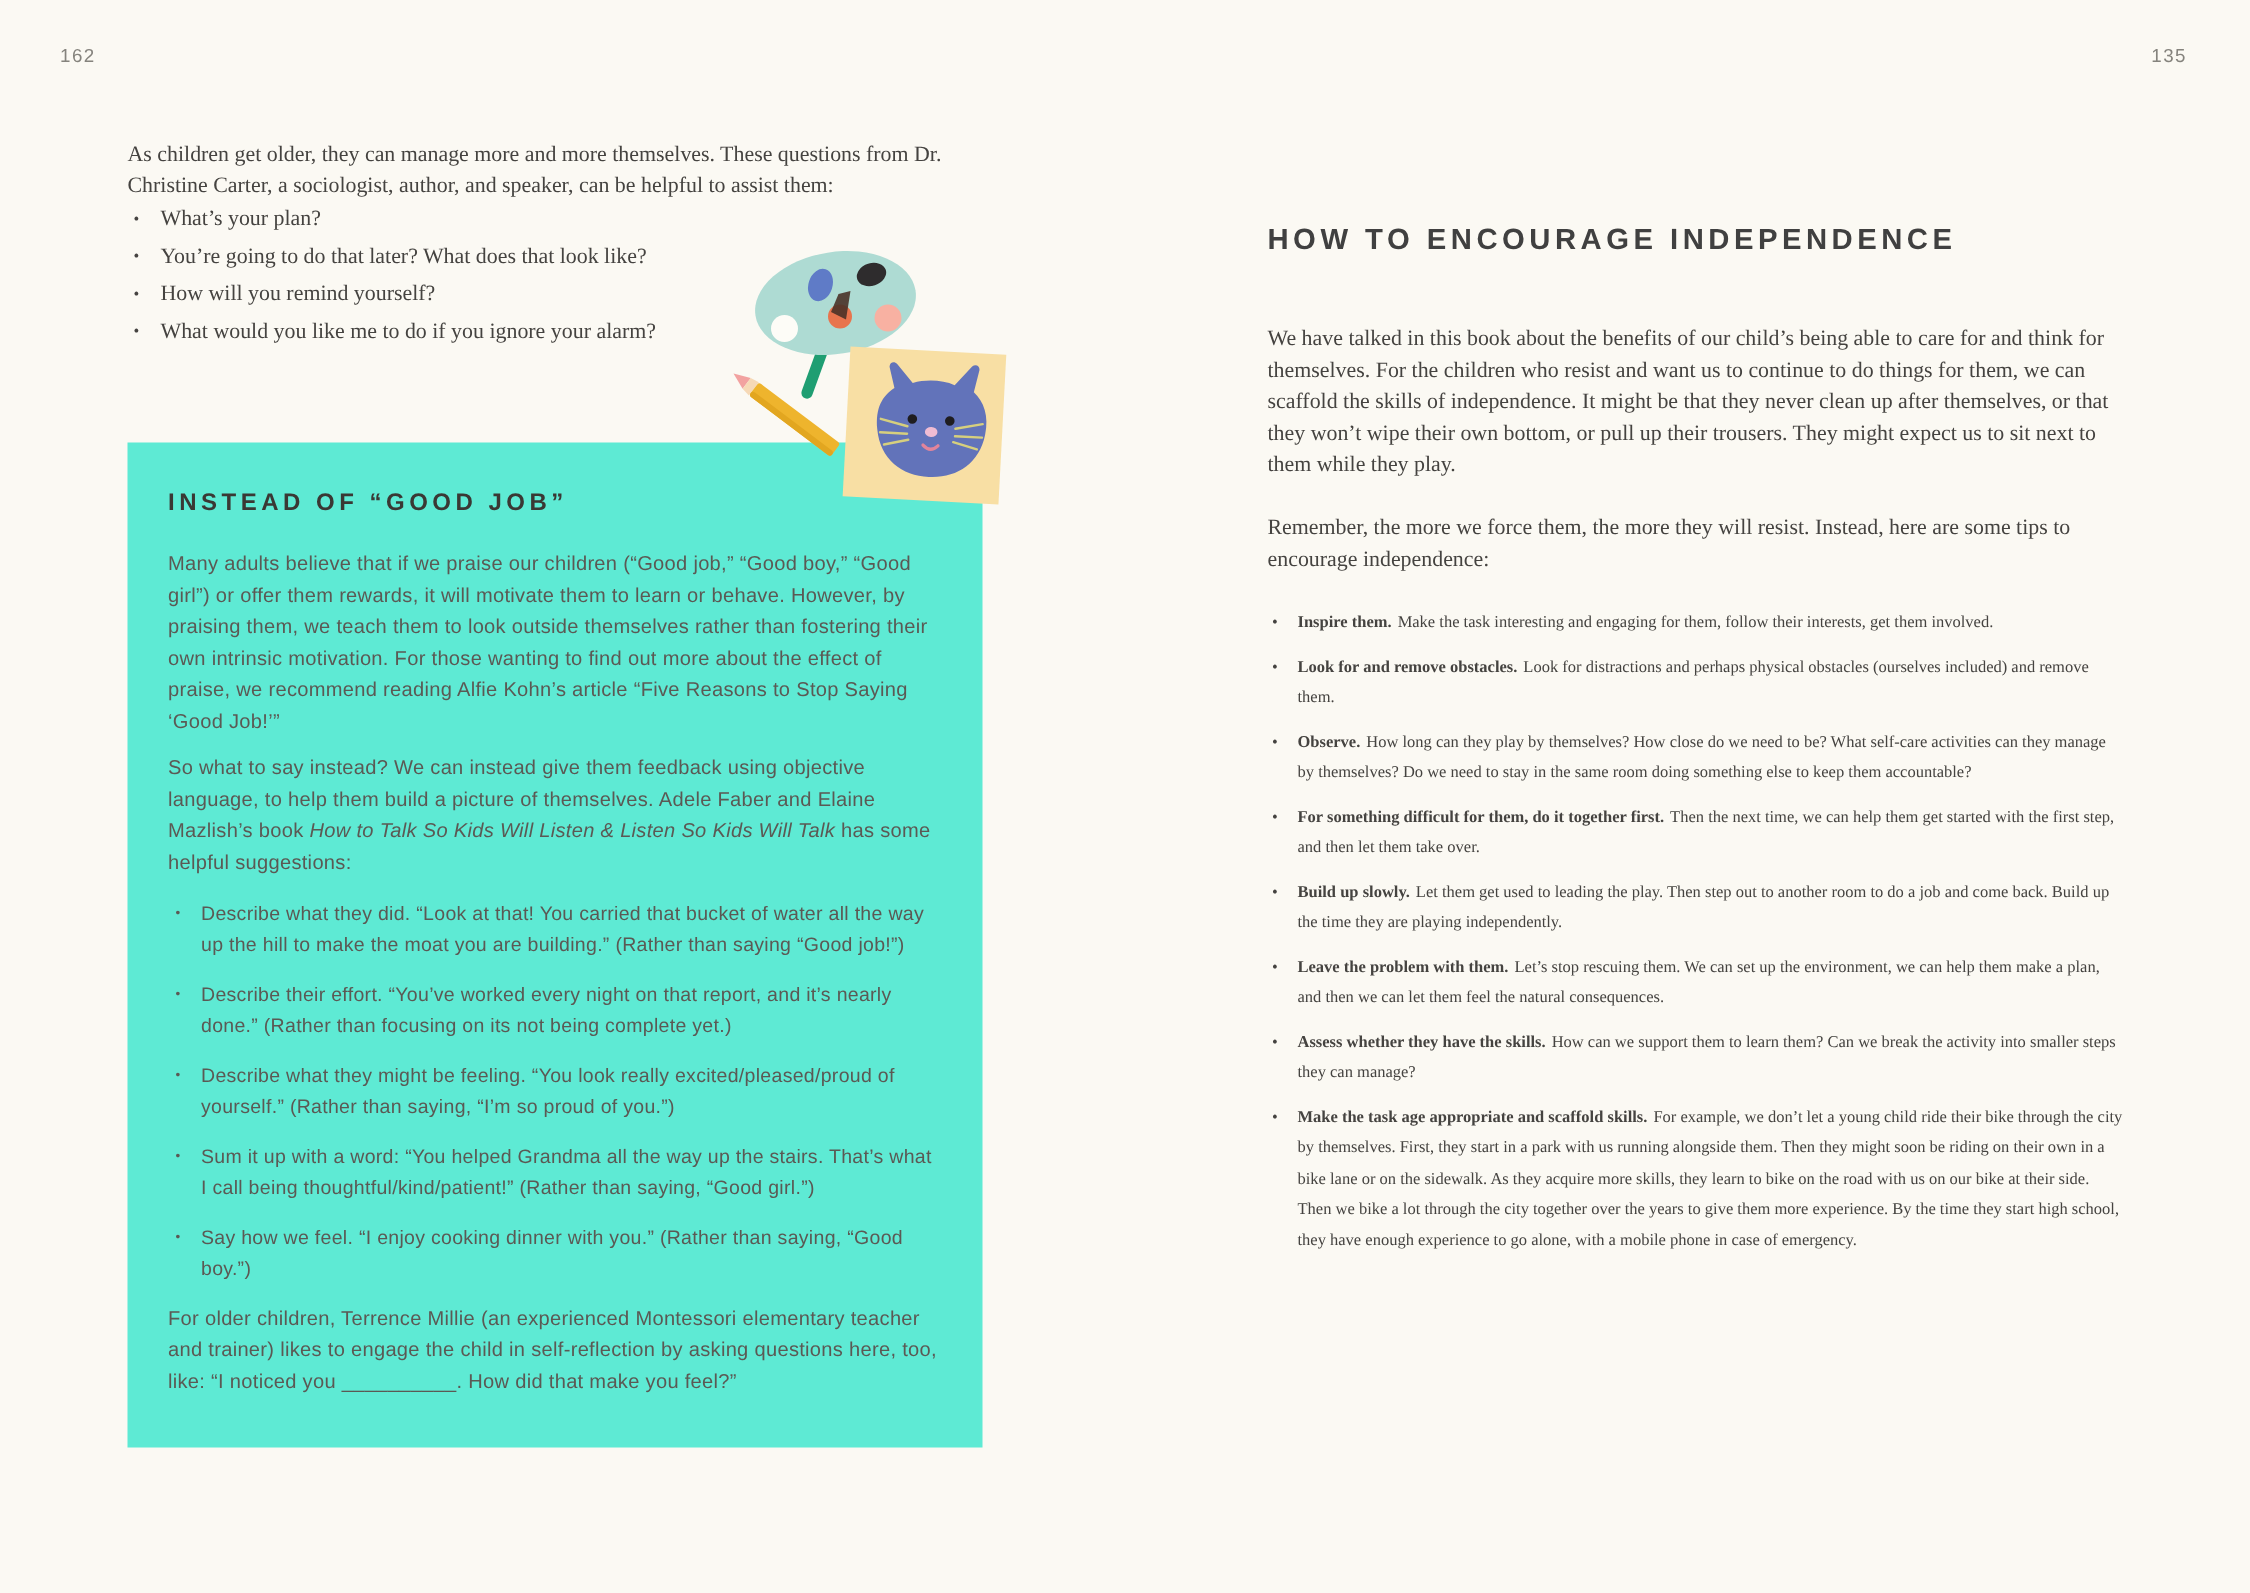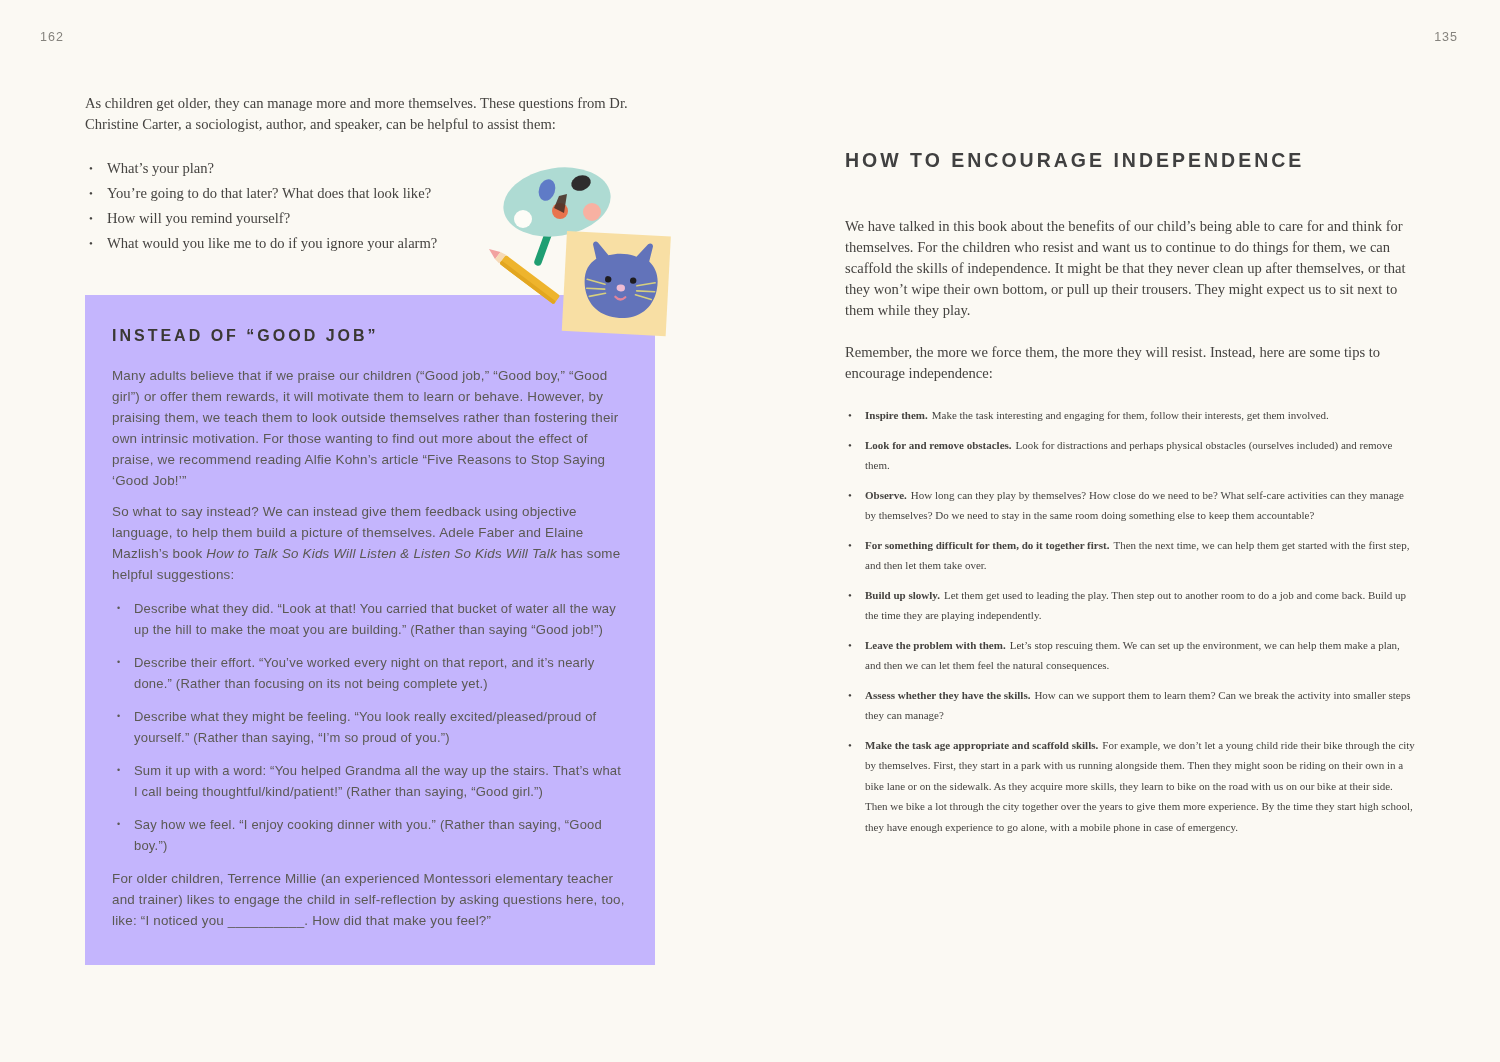--- a/index.html
+++ b/index.html
@@ -14,32 +14,32 @@
     position:absolute;top:30px;
     font-family:"Liberation Sans", sans-serif;
     font-size:12.5px;color:#85837d;letter-spacing:1px;
   }
   .page-num.left{left:40px;}
   .page-num.right{right:42px;}
 
   
   .left-col{position:absolute;left:85px;top:93px;width:575px;}
   .serif-par{font-size:14.6px;line-height:21px;margin:0;}
-  .question-list{list-style:none;margin:23px 0 0 0;padding:0;}
+  .question-list{list-style:none;margin:1px 0 0 0;padding:0;}
   .question-list li{
     position:relative;padding-left:22px;margin-bottom:5px;
     font-size:14.6px;line-height:20px;
   }
   .question-list li::before{
     content:"•";position:absolute;left:4px;top:0;font-size:11px;color:#454340;
   }
 
   .good-job-box{
     position:absolute;left:85px;top:295px;width:570px;height:670px;
-    background:#c4b5fd;box-sizing:border-box;
+    background:#5eead4;box-sizing:border-box;
     padding:31px 27px 0 27px;z-index:1;
     font-family:"Liberation Sans", sans-serif;color:#5b5954;
   }
   .box-heading{
     font-family:"Liberation Sans", sans-serif;
     font-size:16px;font-weight:bold;letter-spacing:3px;
     color:#3a3834;margin:0 0 19px 0;line-height:20px;
   }
   .box-par{font-size:13.4px;line-height:21px;letter-spacing:.2px;margin:0 0 10px 0;}
   .box-par em{font-style:italic;}

